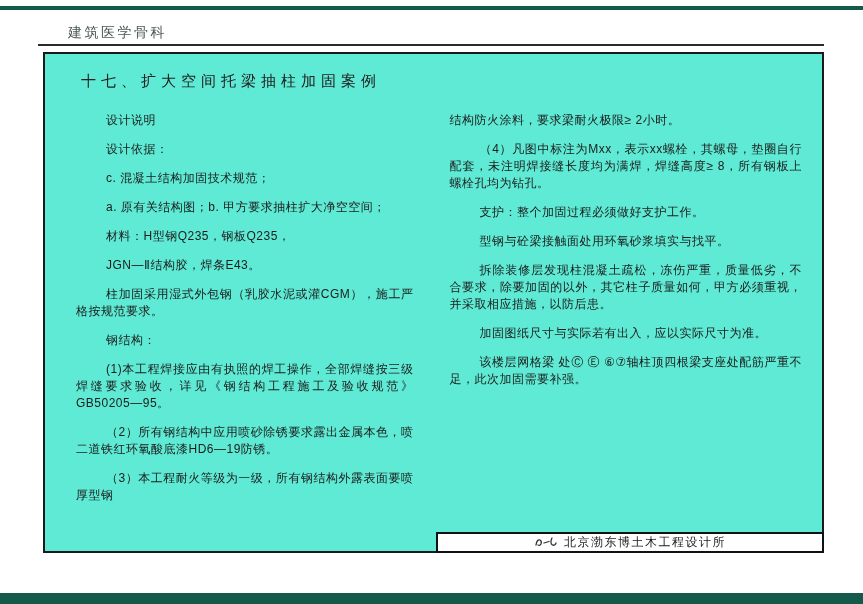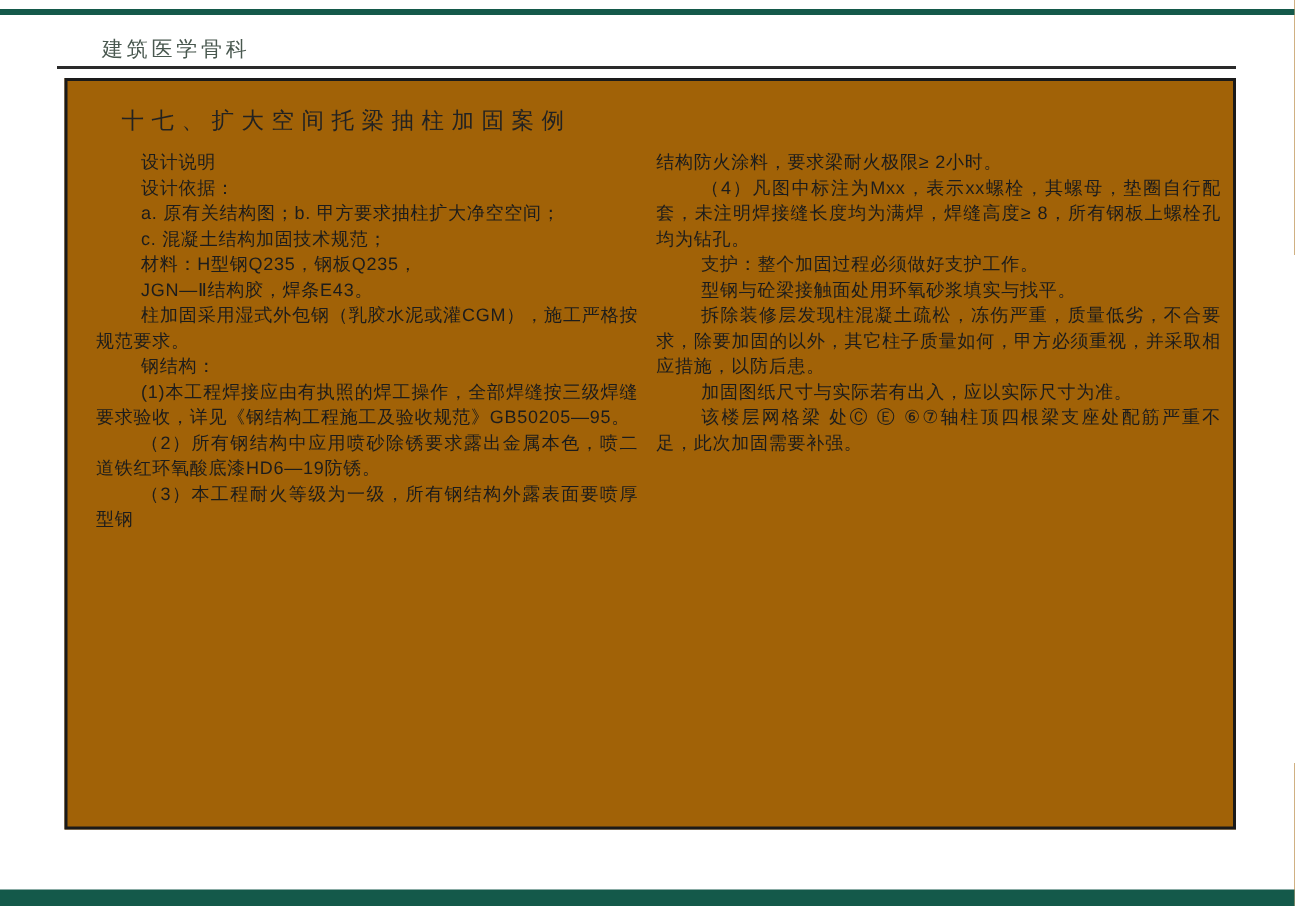--- a/index.html
+++ b/index.html
@@ -28,33 +28,33 @@
   .header-rule {
     position: absolute; left: 38px; top: 44px;
     width: 786px; height: 0;
     border-top: 2px solid #2a2a2a;
   }
 
   .sheet {
     position: absolute; left: 43px; top: 52px;
     width: 781px; height: 501px;
     border: 2px solid #1a1a1a;
-    background: #a16207;
+    background: #5eead4;
   }
   .sheet-title {
     margin: 17px 0 0 36px;
     font-size: 15px; font-weight: normal;
     letter-spacing: 5px; color: #222222;
     line-height: 20px;
   }
   .cols { display: flex; margin: 9px 8px 0 19px; }
   .col-left  { width: 363px; }
   .col-right { width: 378px; margin-left: 12px; }
   .col p {
-    margin: 0;
+    margin: 12px;
     font-size: 12px; line-height: 17px;
     letter-spacing: 0.5px;
     text-align: justify;
     color: #1c1c1c;
   }
   .ind { text-indent: 2.5em; }
 
   .titleblock {
     position: absolute; right: -2px; bottom: -2px;
     border-collapse: collapse;
@@ -87,22 +87,22 @@
 <div class="doc-label">建筑医学骨科</div>
 <div class="header-rule"></div>
 
 <div class="sheet">
   <h1 class="sheet-title">十七、扩大空间托梁抽柱加固案例</h1>
 
   <div class="cols">
     <div class="col col-left">
       <p class="ind">设计说明</p>
       <p class="ind">设计依据：</p>
+      <p class="ind">c. 混凝土结构加固技术规范；</p>
       <p class="ind">a. 原有关结构图；b. 甲方要求抽柱扩大净空空间；</p>
-      <p class="ind">c. 混凝土结构加固技术规范；</p>
       <p class="ind">材料：H型钢Q235，钢板Q235，</p>
       <p class="ind">JGN—Ⅱ结构胶，焊条E43。</p>
       <p class="ind">柱加固采用湿式外包钢（乳胶水泥或灌CGM），施工严格按规范要求。</p>
       <p class="ind">钢结构：</p>
       <p class="ind">(1)本工程焊接应由有执照的焊工操作，全部焊缝按三级焊缝要求验收，详见《钢结构工程施工及验收规范》GB50205—95。</p>
       <p class="ind">（2）所有钢结构中应用喷砂除锈要求露出金属本色，喷二道铁红环氧酸底漆HD6—19防锈。</p>
       <p class="ind">（3）本工程耐火等级为一级，所有钢结构外露表面要喷厚型钢</p>
     </div>
     <div class="col col-right">
       <p>结构防火涂料，要求梁耐火极限≥ 2小时。</p>
@@ -116,17 +116,28 @@
   </div>
 
   <table class="titleblock">
     <colgroup>
       <col class="c1">
         <col class="c2">
         <col class="c3">
         <col class="c4">
     </colgroup>
     <tbody>
+        <tr>
+      <td colspan="4" class="company-cell">
+        <span class="logo-wrap">
+          <svg width="24" height="12" viewBox="0 0 24 12">
+            <path d="M2 9 Q3 3 6 4 Q8 5 7 8 Q6 10 4 9" fill="none" stroke="#333" stroke-width="1.3" stroke-linecap="round"></path>
+            <path d="M10 7 L15 5.5" fill="none" stroke="#333" stroke-width="1.3" stroke-linecap="round"></path>
+            <path d="M18 2 Q15.5 7 18.5 9 Q21 10 22 7" fill="none" stroke="#333" stroke-width="1.3" stroke-linecap="round"></path>
+          </svg>
+        </span><span>北京渤东博土木工程设计所</span>
+      </td>
+    </tr>
   </tbody>
     </table>
 </div>
 
 <div class="accent-bar bottom"></div>
 
 </body></html>

